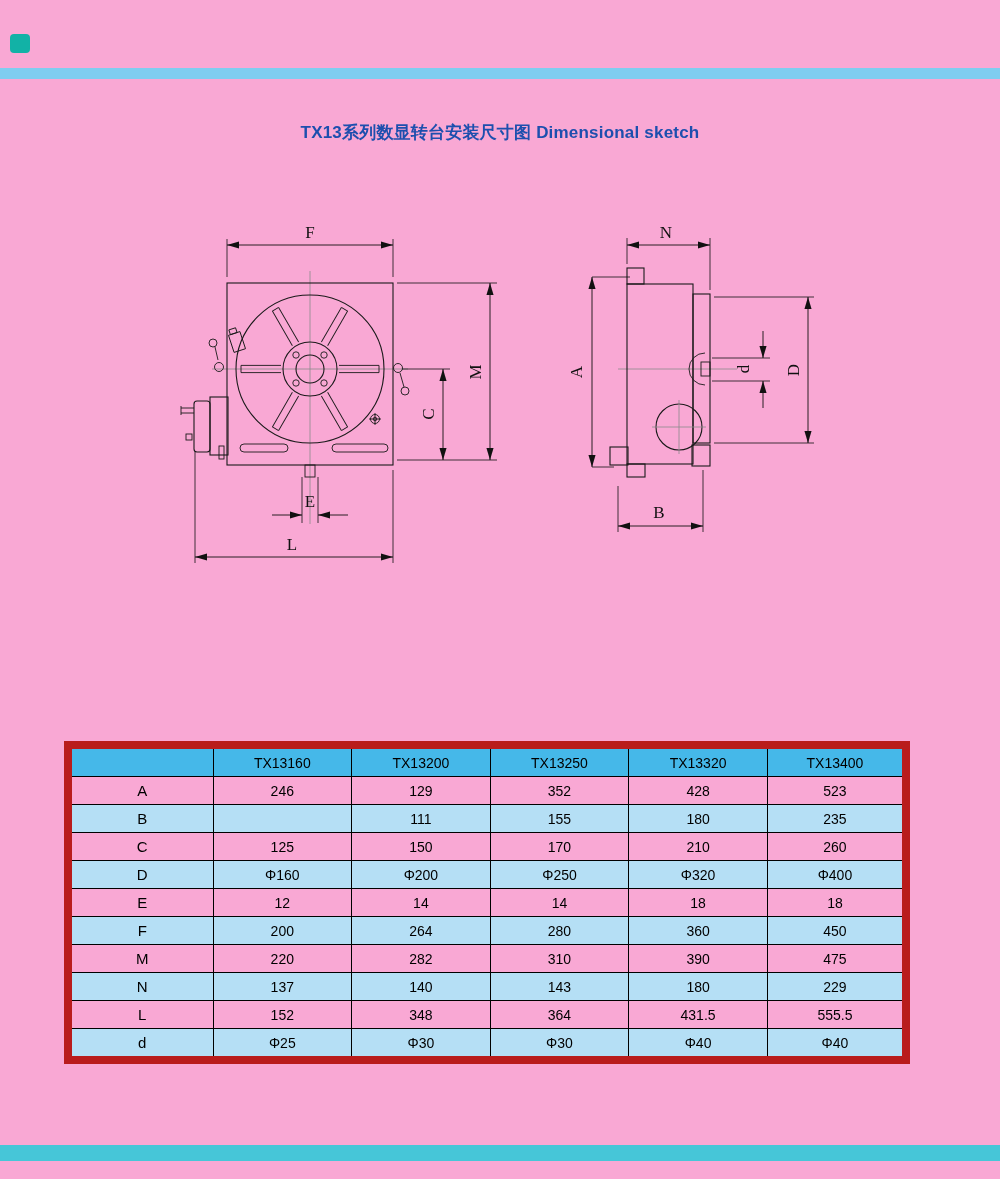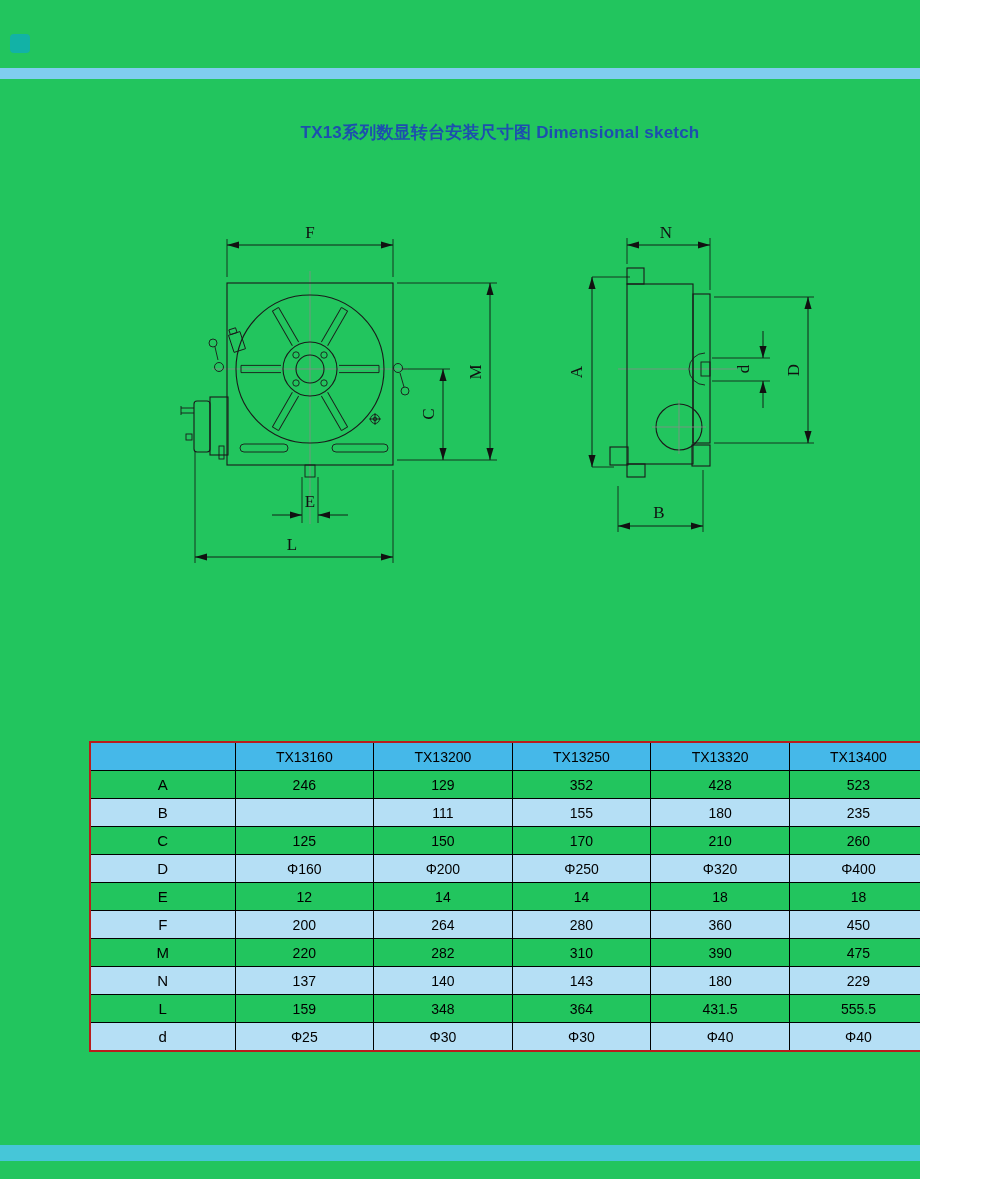--- a/index.html
+++ b/index.html
@@ -1,36 +1,36 @@
 <!DOCTYPE html>
 <html><head>
 <meta charset="utf-8">
 <style>
   html,body { margin:0; padding:0; background:#fff; }
   .page {
-    position:relative; width:920px; height:1179px; background:#22c55e;
+    position:relative; width:1000px; height:1179px; background:#f9a8d4;
     font-family:"Liberation Sans", sans-serif; overflow:hidden;
   }
   .accent-pill { position:absolute; left:10px; top:34px; width:20px; height:19px;
     background:#12b2a6; border-radius:4px; }
   .top-bar { position:absolute; left:0; top:68px; width:1000px; height:11px; background:#7fcdf0; }
   .bottom-bar { position:absolute; left:0; top:1145px; width:1000px; height:16px; background:#46c6d8; }
   .doc-title { position:absolute; left:0; top:121px; width:1000px; text-align:center;
     color:#1d4fae; font-size:17px; font-weight:bold; letter-spacing:0.2px; }
   .table-caption { position:absolute; left:76px; top:707px; font-size:15px; color:#000; font-weight:500; }
   svg.drawings { position:absolute; left:0; top:0; }
   .ol  { fill:none; stroke:#1a1a1a; stroke-width:1.1; }
   .thin{ fill:none; stroke:#1a1a1a; stroke-width:0.9; }
   .cl  { stroke:#8a8a8a; stroke-width:0.8; }
   .dim { stroke:#111; stroke-width:0.9; fill:none; }
   .ext { stroke:#111; stroke-width:0.8; }
   .dlabel { font-family:"Liberation Serif", serif; font-size:17px; fill:#111; }
   table.dims {
-    position:absolute; left:89px; top:741px; width:838px;
-    border-collapse:collapse; table-layout:fixed; border:2px solid #b91c1c;
+    position:absolute; left:64px; top:741px; width:838px;
+    border-collapse:collapse; table-layout:fixed; border:8px solid #b91c1c;
   }
   table.dims th, table.dims td {
     border:1px solid #000; height:27px; padding:0; text-align:center;
     vertical-align:middle; font-size:14px; font-weight:normal; color:#000;
   }
   table.dims thead th { background:#45b8e9; }
   table.dims tr.alt  { background:#b5dff5; }
   table.dims th.rowlbl { font-size:15px; }
 </style>
 </head>
@@ -287,21 +287,21 @@
         <tr class="alt">
           <th class="rowlbl">N</th>
           <td>137</td>
           <td>140</td>
           <td>143</td>
           <td>180</td>
           <td>229</td>
         </tr>
         <tr>
           <th class="rowlbl">L</th>
-          <td>159</td>
+          <td>152</td>
           <td>348</td>
           <td>364</td>
           <td>431.5</td>
           <td>555.5</td>
         </tr>
         <tr class="alt">
           <th class="rowlbl">d</th>
           <td>Φ25</td>
           <td>Φ30</td>
           <td>Φ30</td>

